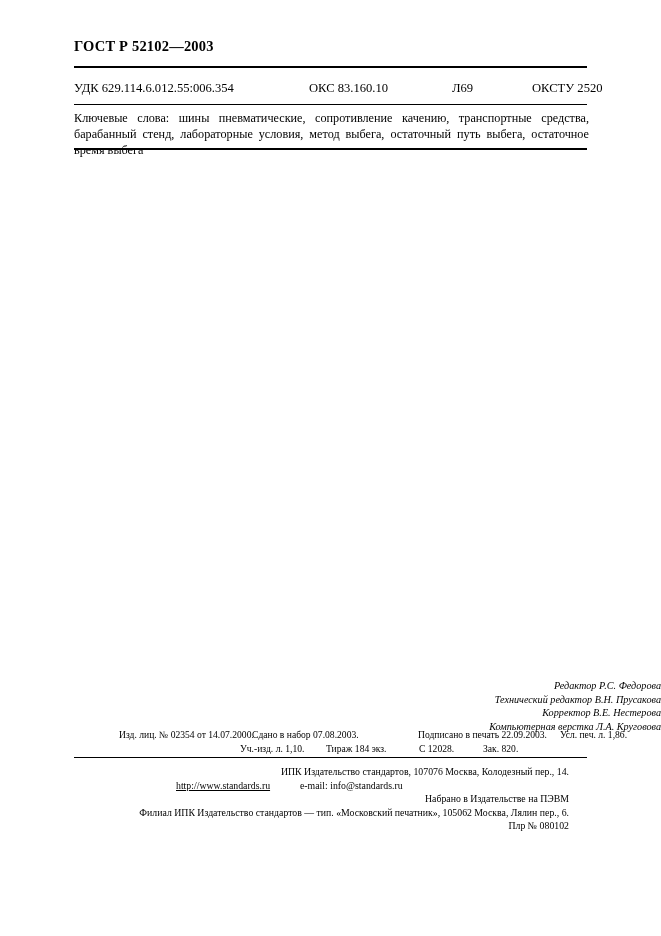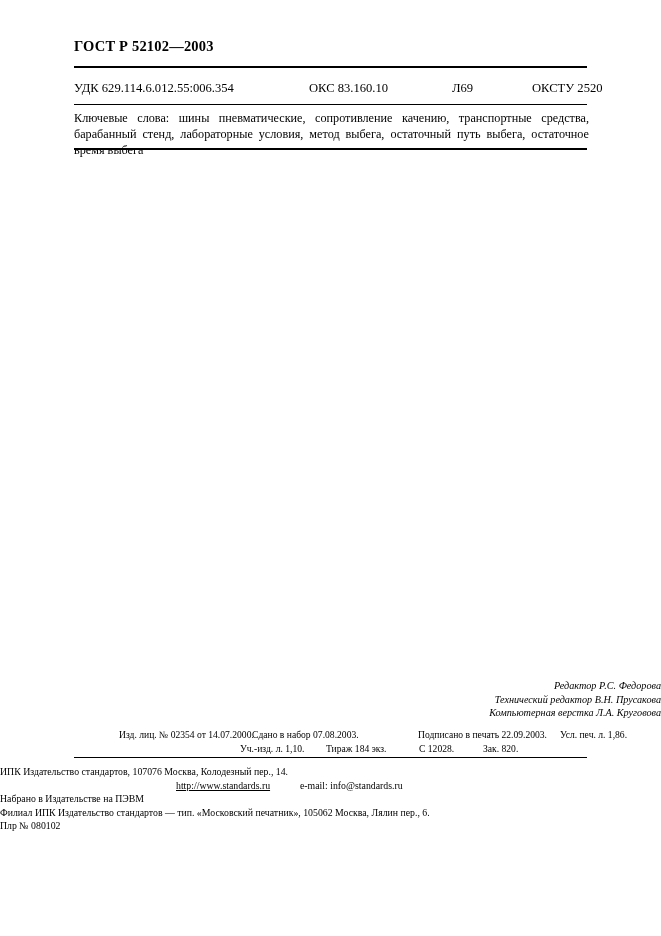--- a/index.html
+++ b/index.html
@@ -133,21 +133,21 @@
     height: 1px;
     background: #000000;
   }
 
   
   .publisher {
     position: absolute;
     left: 0;
     top: 765px;
     width: 569px;
-    text-align: left;
+    text-align: right;
     font-size: 9.8px;
     line-height: 13.6px;
   }
   .pub-urls {
     position: relative;
     width: 661px;
     height: 13.6px;
   }
   .pub-urls span { position: absolute; white-space: nowrap; }
   .pu-a { left: 176px; }
@@ -174,20 +174,21 @@
 
   <div class="keywords">
     <span class="kw-label">Ключевые слова:</span><span> шины пневматические, сопротивление качению, транспортные средства, барабанный стенд, лабораторные условия, метод выбега, остаточный путь выбега, остаточное время выбега</span>
   </div>
 
   <div class="rule rule-bottom"></div>
 
   <div class="staff">
     <div class="it">Редактор Р.С. Федорова</div>
     <div class="it">Технический редактор В.Н. Прусакова</div>
+    <div class="it">Корректор В.Е. Нестерова</div>
     <div class="it">Компьютерная верстка Л.А. Круговова</div>
   </div>
 
   <div class="imprint">
     <div class="imp-line">
       <span class="l1-a">Изд. лиц. № 02354 от 14.07.2000.</span>
       <span class="l1-b">Сдано в набор 07.08.2003.</span>
       <span class="l1-c">Подписано в печать 22.09.2003.</span>
       <span class="l1-d">Усл. печ. л. 1,86.</span>
     </div>

